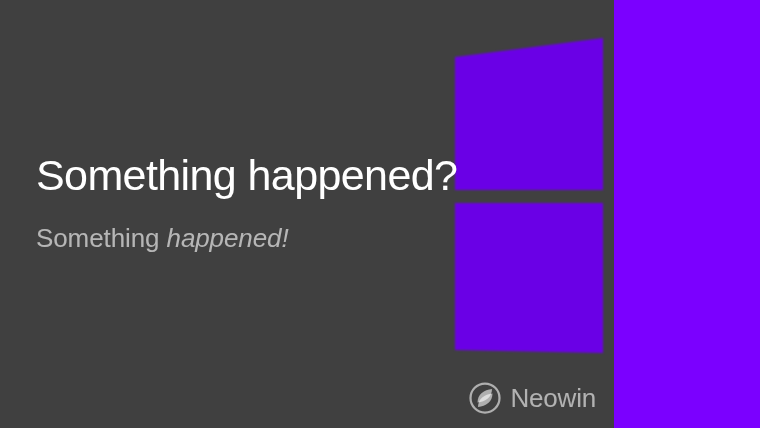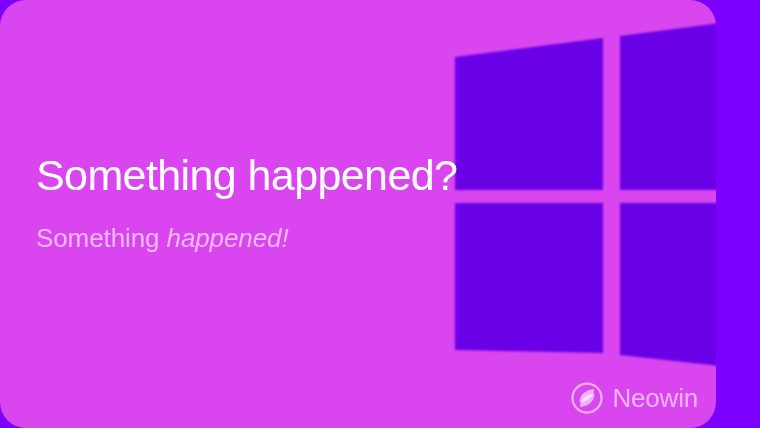--- a/index.html
+++ b/index.html
@@ -13,24 +13,23 @@
   body {
     font-family:"Liberation Sans", sans-serif;
     background:#7B00FF;
     position:relative;
   }
 
   
   #stage {
     position:absolute;
     inset:0;
-    width:716px; height:428px;
-    background:#d946ef;
+    width:614px; height:428px;
+    background:#404040;
     overflow:hidden;
-    border-radius:26px;
   }
 
   
   .win-logo {
     position:absolute;
     left:0; top:0;
     width:760px; height:428px;
     pointer-events:none;
   }
 

